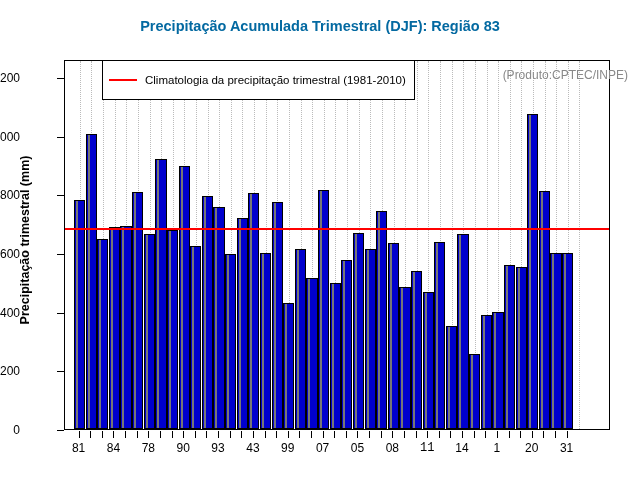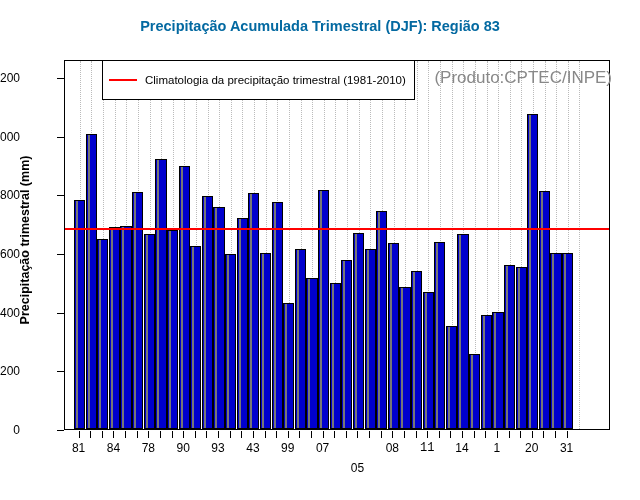--- a/index.html
+++ b/index.html
@@ -133,23 +133,23 @@
   }
   #legend .legend-text {
     font-size: 11.5px;
     color: #000000;
     white-space: nowrap;
   }
 
   
   #produto {
     position: absolute;
-    right: 28px;
+    right: 12px;
     top: 68px;
-    font-size: 17px;
+    font-size: 12px;
     color: #888888;
     z-index: 6;
     white-space: nowrap;
   }
 
   
   .ytick-label {
     position: absolute;
     right: 620px;
     text-align: right;
@@ -235,21 +235,21 @@
       <div class="xtick-mark" style="left: 276.14px;"></div>
       <div class="xtick-mark" style="left: 287.76px;"></div>
       <div class="xtick-label" style="left: 287.76px;">99</div>
       <div class="xtick-mark" style="left: 299.38px;"></div>
       <div class="xtick-mark" style="left: 311px;"></div>
       <div class="xtick-mark" style="left: 322.62px;"></div>
       <div class="xtick-label" style="left: 322.62px;">07</div>
       <div class="xtick-mark" style="left: 334.24px;"></div>
       <div class="xtick-mark" style="left: 345.86px;"></div>
       <div class="xtick-mark" style="left: 357.48px;"></div>
-      <div class="xtick-label" style="left: 357.48px; margin-top: 20px;">05</div>
+      <div class="xtick-label" style="left: 357.48px;">05</div>
       <div class="xtick-mark" style="left: 369.1px;"></div>
       <div class="xtick-mark" style="left: 380.72px;"></div>
       <div class="xtick-mark" style="left: 392.34px;"></div>
       <div class="xtick-label" style="left: 392.34px;">08</div>
       <div class="xtick-mark" style="left: 403.96px;"></div>
       <div class="xtick-mark" style="left: 415.58px;"></div>
       <div class="xtick-mark" style="left: 427.2px;"></div>
       <div class="xtick-label" style="left: 427.2px; font-family: Liberation Mono, monospace;">11</div>
       <div class="xtick-mark" style="left: 438.82px;"></div>
       <div class="xtick-mark" style="left: 450.44px;"></div>

